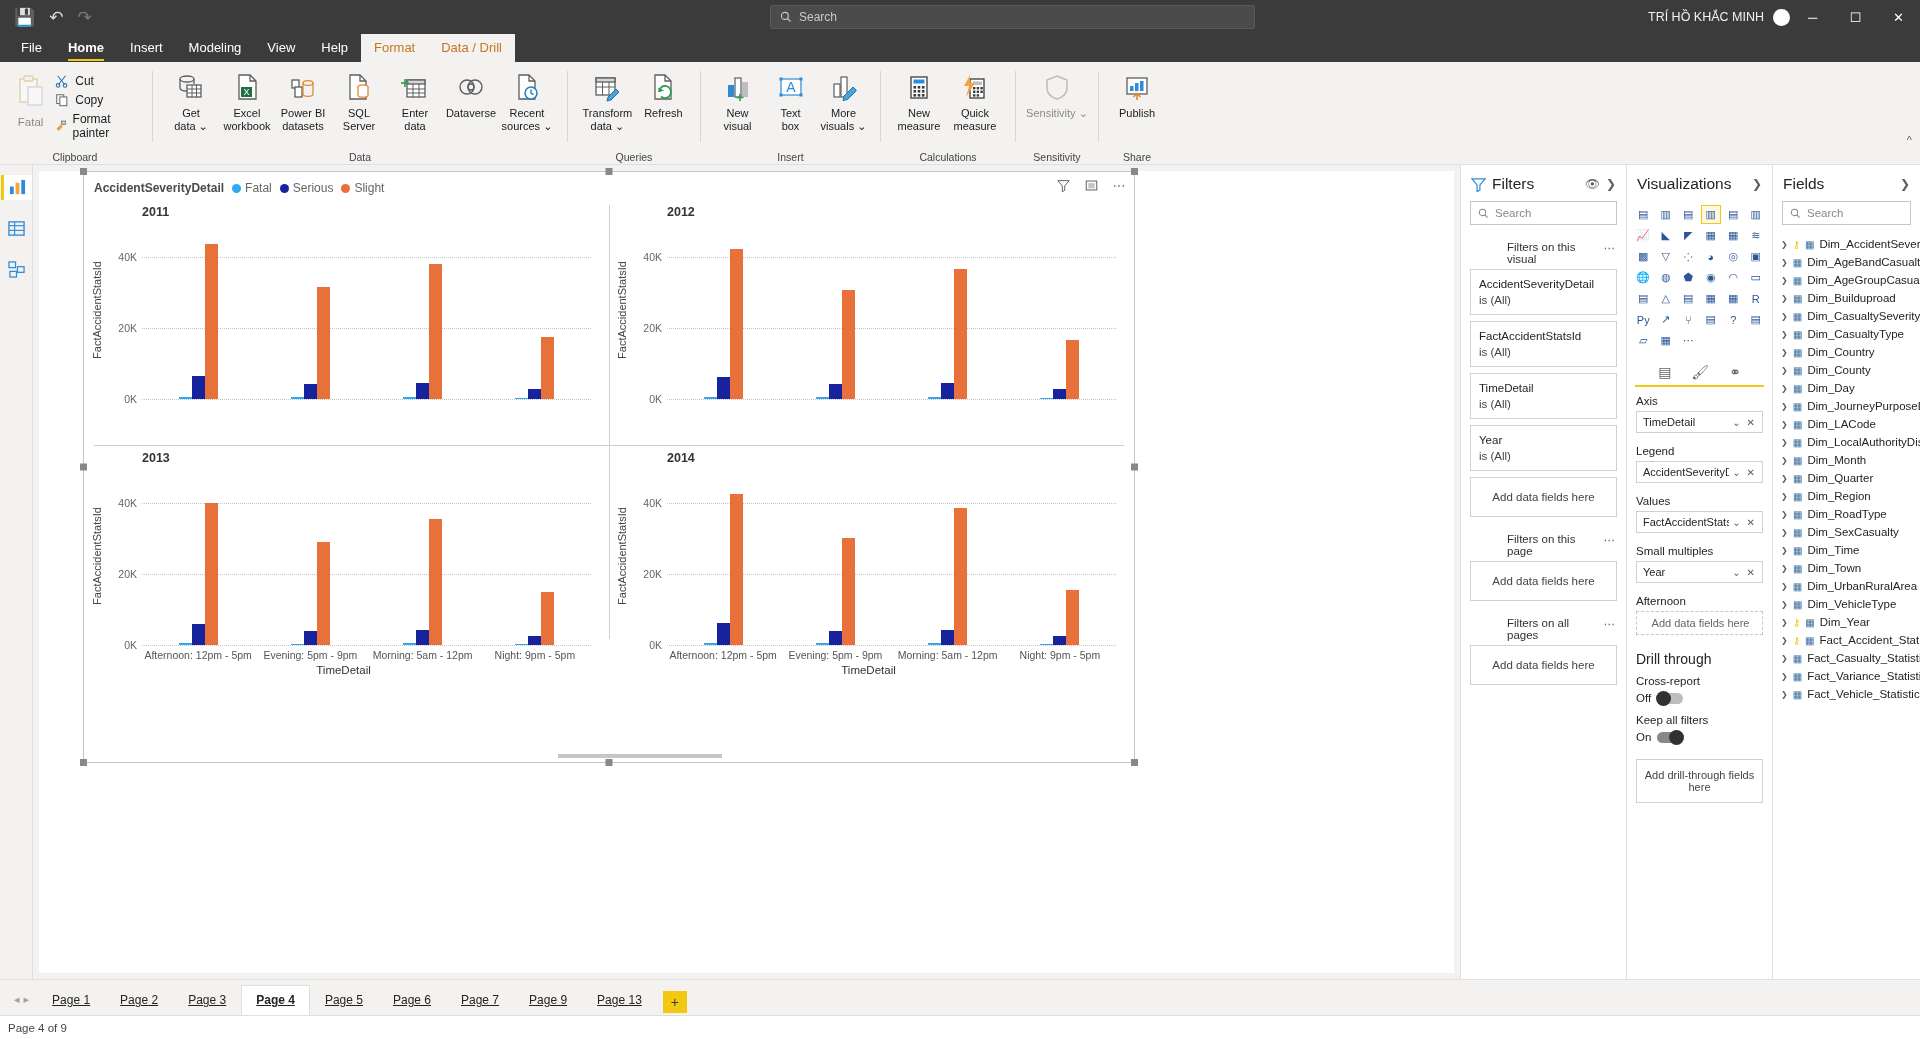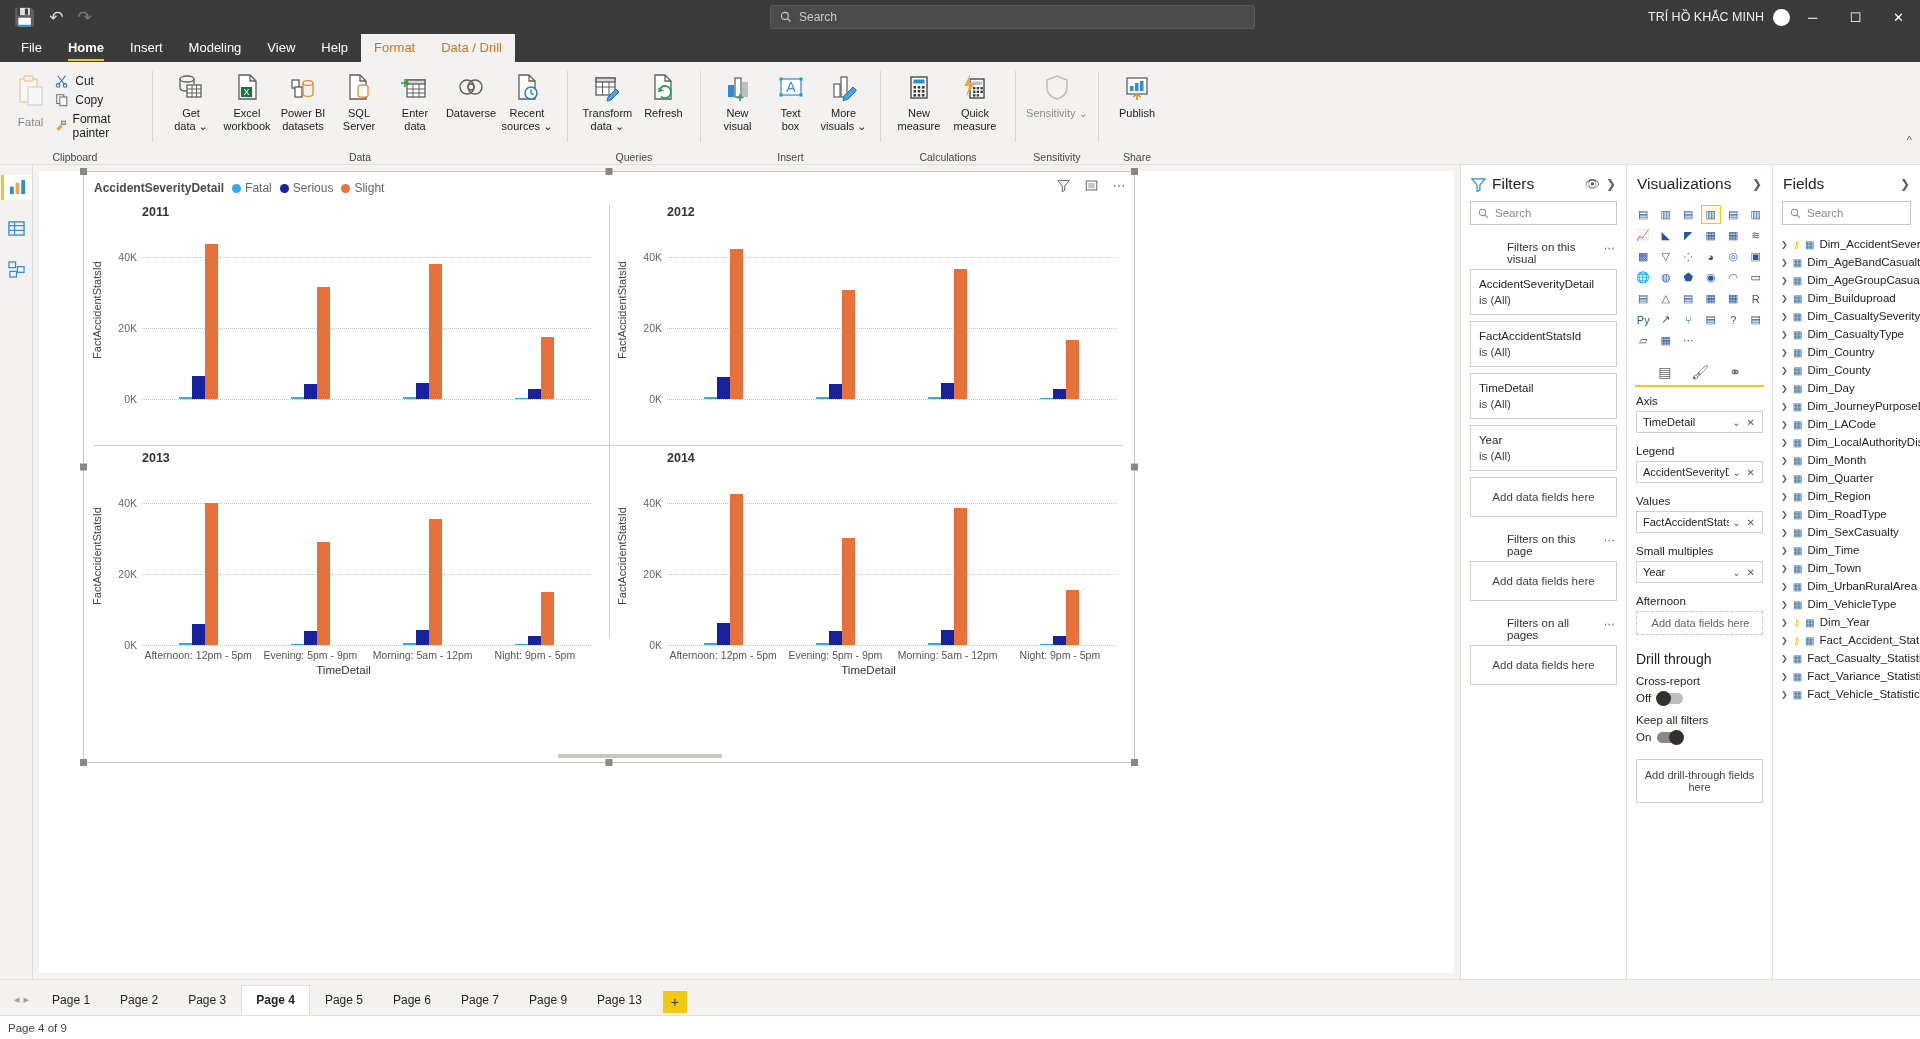--- a/index.html
+++ b/index.html
@@ -235,21 +235,21 @@
   .fieldrow .tico { color: #f2c811; font-size: 10px; }
   .fieldlist { overflow-y: auto; }
   
   .pagebar {
     height: 36px; background: #f3f2f1; border-top: 1px solid #e1dfdd;
     display: flex; align-items: flex-end; padding-left: 6px;
   }
   .pagenav { display: flex; align-items: center; gap: 4px; padding: 0 8px 9px; color: #a19f9d; font-size: 11px; }
   .ptab {
     padding: 7px 14px 8px; font-size: 12px; color: #252423; background: transparent;
-    cursor: pointer; border: 1px solid transparent; border-bottom: none;
+    cursor: pointer; border: 1px solid transparent; border-bottom: none; text-decoration: underline;
   }
   .ptab.active { background: #ffffff; border-color: #e1dfdd; font-weight: bold; }
   .paddtab {
     margin: 0 0 2px 6px; width: 24px; height: 22px; background: #f2c811;
     display: flex; align-items: center; justify-content: center; font-size: 14px;
     color: #3b3b3b; cursor: pointer;
   }
   .statusbar {
     height: 24px; background: #ffffff; border-top: 1px solid #e1dfdd;
     display: flex; align-items: center; padding-left: 8px; font-size: 11.5px; color: #444;

